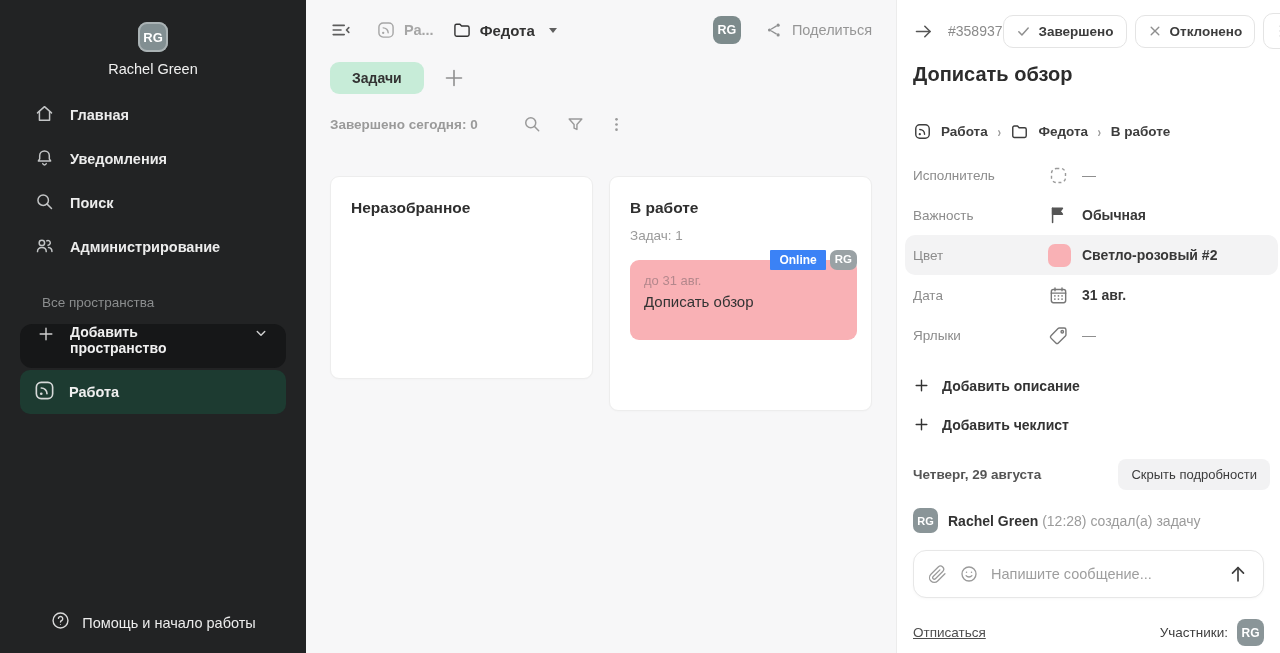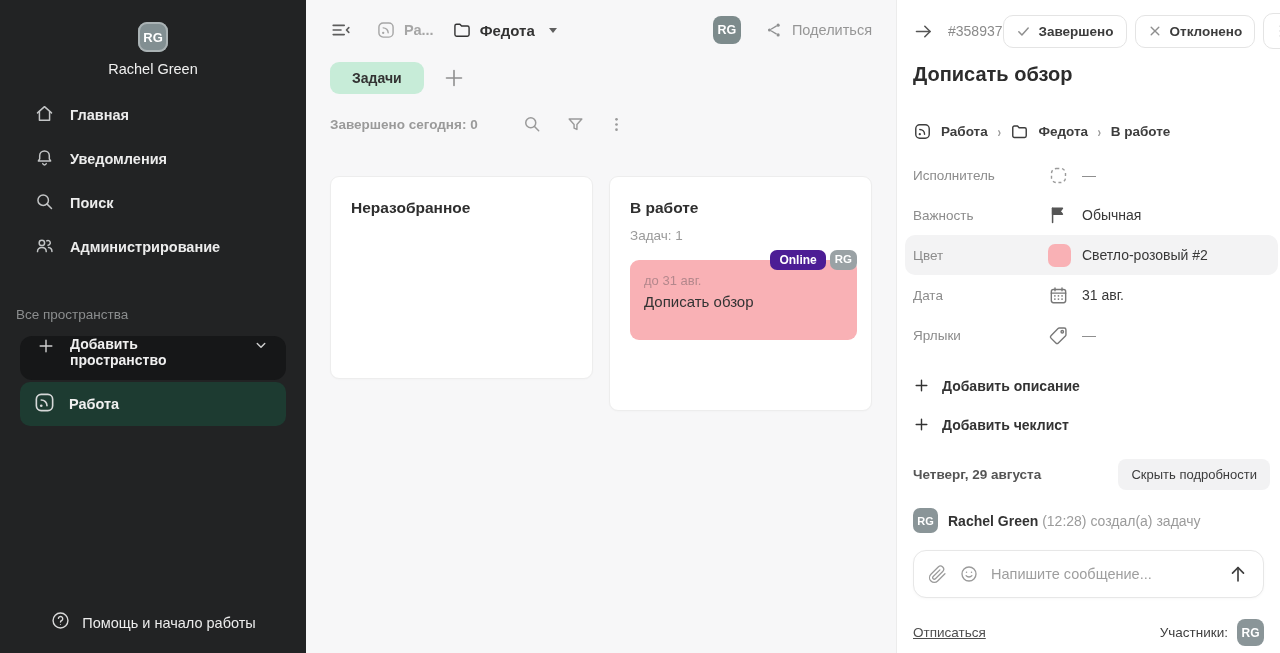--- a/index.html
+++ b/index.html
@@ -10,21 +10,21 @@
   
   .sidebar { width:306px; height:653px; background:#222324; color:#ececec; position:relative; flex-shrink:0; padding-top:22px; }
   .user-block { text-align:center; }
   .avatar { display:flex; align-items:center; justify-content:center; font-weight:bold; color:#fff; background:#828f92; }
   .sidebar-avatar { width:30px; height:30px; border-radius:9px; margin:0 auto; font-size:13px; box-shadow:0 0 0 2px #aab2b4 inset; }
   .user-name { margin-top:9px; font-size:14.5px; color:#f0f0f0; }
   .menu { margin-top:16px; }
   .menu-item { display:flex; align-items:center; gap:15px; height:44px; padding-left:34px; cursor:pointer; }
   .menu-item .ic { color:#c3c5c6; }
   .menu-label { font-size:14.5px; font-weight:700; color:#ececec; }
-  .section-label { margin-top:38px; padding-left:16px; font-size:13.5px; color:#8b8d8e; }
+  .section-label { margin-top:26px; padding-left:42px; font-size:13.5px; color:#8b8d8e; }
   .add-space { margin:14px 20px 0 20px; height:44px; background:#161718; border-radius:12px; display:flex; align-items:flex-start; gap:14px; padding:0 16px; cursor:pointer; }
   .add-space .label { font-size:14px; font-weight:700; color:#f0f0f0; flex:1; }
   .space-item { margin:2px 20px 0 20px; height:44px; border-radius:10px; display:flex; align-items:center; gap:13px; padding:0 13px; cursor:pointer; }
   .space-item .ic { color:#d6d8d8; }
   .space-item.selected { background:#1d3b31; }
   .space-label { font-size:14.5px; font-weight:700; color:#f0f0f0; }
   .help { position:absolute; bottom:18px; left:0; width:100%; display:flex; align-items:center; justify-content:center; gap:11px; cursor:pointer; }
   .help .ic { color:#d9d9d9; }
   .help-label { font-size:14.5px; color:#ececec; }
 
@@ -51,21 +51,21 @@
   .board { display:flex; gap:16px; margin-top:42px; align-items:flex-start;justify-content:flex-end; }
   .kanban-col { width:268px; background:#fff; border:1px solid #ededed; border-radius:9px; padding:22px 14px 18px 20px; box-shadow:0 1px 2px rgba(0,0,0,.02); }
   .col-unsorted { height:203px; }
   .col-inwork { height:235px; }
   .col-title { font-size:15.5px; font-weight:700; color:#2e2e2e; }
   .col-count { margin-top:11px; font-size:13.5px; color:#9a9a9a; }
   .task-card { position:relative; margin-top:17px; background:#f9b1b5; border-radius:9px; padding:13px 14px 30px 14px; cursor:pointer; }
   .card-due { font-size:13px; color:#b4878c; }
   .card-title { margin-top:5px; font-size:15px; color:#333; }
   .card-badges { position:absolute; top:-10px; right:0; display:flex; gap:4px; }
-  .badge-online { background:#4c1d95; color:#fff; font-size:12px; font-weight:700; padding:3px 9px; border-radius:7px; }
+  .badge-online { background:#3b82f6; color:#fff; font-size:12px; font-weight:700; padding:3px 9px; border-radius:1px; }
   .badge-avatar { background:#9aa2a5; color:#fff; font-size:11.5px; font-weight:700; padding:3px 5px; border-radius:7px; }
 
   
   .panel { width:384px; height:653px; background:#fff; border-left:1px solid #ececec; padding:0 10px 0 16px; overflow:hidden; flex-shrink:0; display:flex; flex-direction:column; }
   .panel-header { margin-top:13px; display:flex; align-items:center; }
   .open-full { color:#555; cursor:pointer; display:flex; }
   .task-id { margin-left:14px; font-size:14px; color:#8a8a8a; }
   .panel-header .spacer { flex:1; }
   .pill-btn { display:flex; align-items:center; gap:8px; border:1px solid #e4e4e4; border-radius:10px; background:#fff; padding:8px 12px; font-size:13.5px; font-weight:700; color:#3c3c3c; cursor:pointer; font-family:inherit; }
   .pill-btn .ic { color:#8f8f8f; }
@@ -74,21 +74,21 @@
   .task-title { margin-top:14px; font-size:20px; font-weight:700; color:#2c2c2c; }
   .breadcrumb { margin-top:36px; display:flex; align-items:center; gap:9px; color:#3d3d3d; }
   .breadcrumb .ic { color:#3d3d3d; }
   .bc-txt { font-size:13.5px; font-weight:700; }
   .bc-sep { color:#9a9a9a; font-size:14px; font-weight:700; transform:scaleX(.75); }
   .fields { margin-top:14px; }
   .field-row { display:flex; align-items:center; height:40px; }
   .field-row.highlight { background:#f3f3f4; border-radius:10px; margin:0 -8px; padding:0 8px; }
   .field-label { width:135px; font-size:13.5px; color:#8c8c8c; flex-shrink:0; }
   .field-icon { width:34px; display:flex; align-items:center; color:#555; flex-shrink:0; }
-  .field-value { font-size:14px; font-weight:400; color:#383838; }
+  .field-value { font-size:14px; font-weight:700; color:#383838; }
   .field-value.empty { font-weight:400; color:#8f8f8f; }
   .swatch { width:23px; height:23px; border-radius:7px; background:#f9b1b5; display:inline-block; }
   .add-row { display:flex; align-items:center; gap:12px; margin-top:22px; cursor:pointer; color:#333; }
   .add-row .ic { color:#333; }
   .add-row .txt { font-size:14px; font-weight:700; }
   .day-row { margin-top:26px; display:flex; align-items:center; justify-content:space-between; }
   .day-label { font-size:13.5px; font-weight:700; color:#555; }
   .details-btn { background:#f2f2f3; border:none; border-radius:8px; padding:8px 13px; font-size:13px; color:#3c3c3c; cursor:pointer; font-family:inherit; }
   .event { margin-top:18px; display:flex; align-items:center; gap:10px; }
   .event-avatar { width:25px; height:25px; border-radius:7px; font-size:11px; background:#8a9598; flex-shrink:0; }

